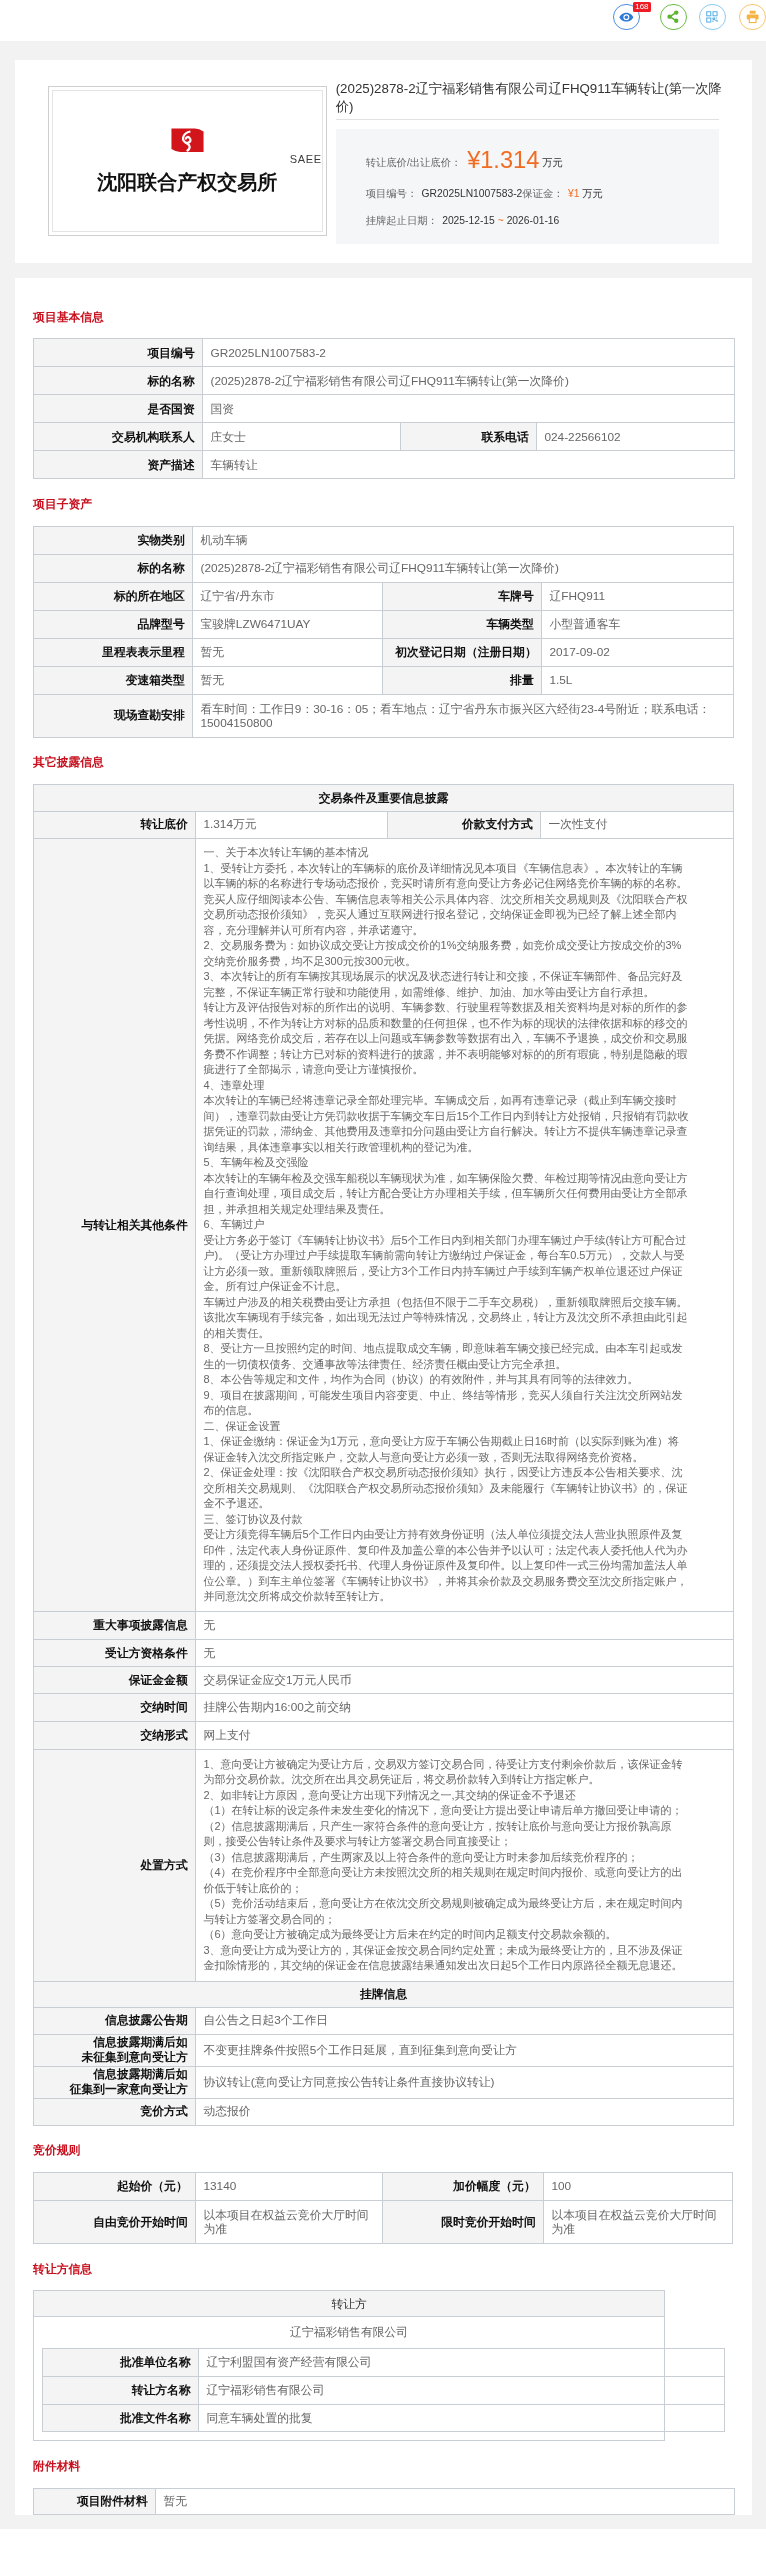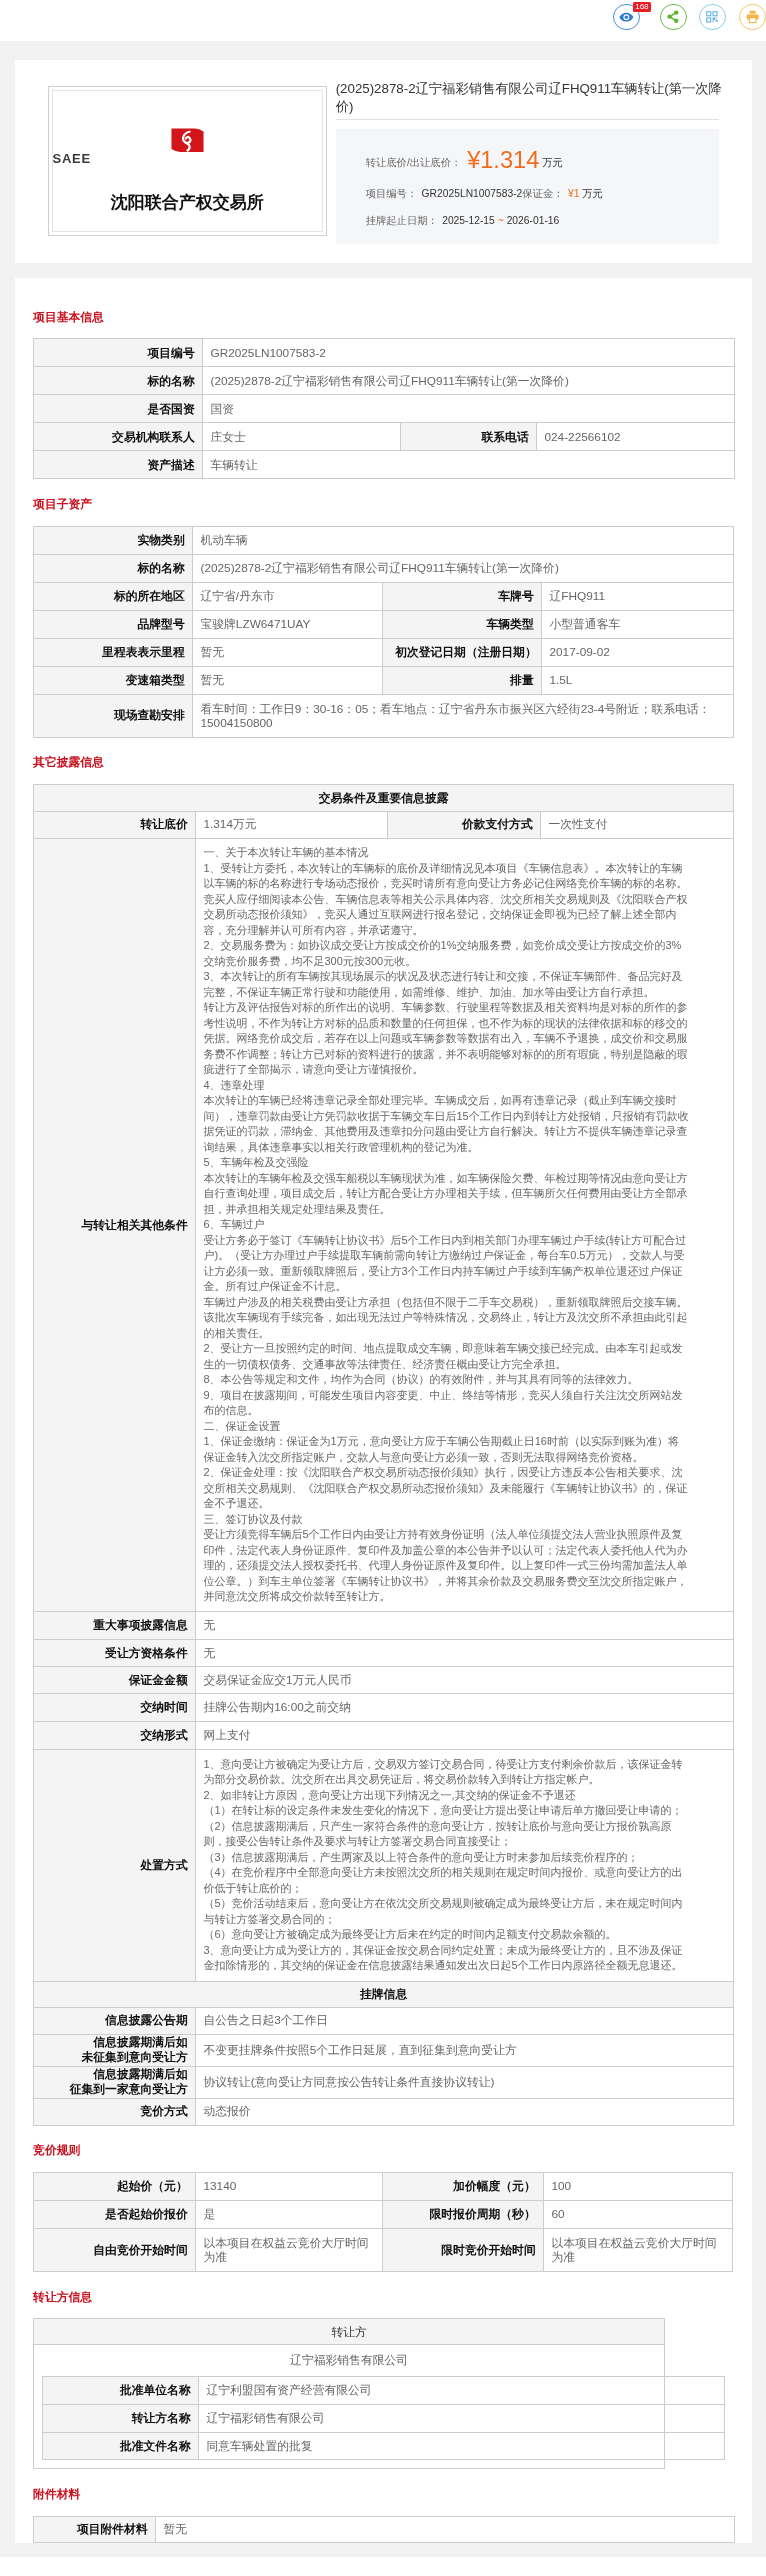--- a/index.html
+++ b/index.html
@@ -11,22 +11,22 @@
 .tool.share{left:660px;border-color:#6cbd47}
 .tool.qr{left:699px;border-color:#8ccaf0}
 .tool.print{left:739px;border-color:#f8c76e}
 .badge{position:absolute;left:19px;top:-2.9px;min-width:17.7px;height:10.3px;padding:0 2.2px;background:#ee1c25;color:#fff;font-size:8px;line-height:10.3px;border-radius:1.5px;text-align:center}
 .page{background:#f2f2f2;padding:19px 15.5px 14px 14.7px}
 .card{background:#fff;width:737px}
 .summary{position:relative;height:203px}
 .logo-box{position:absolute;left:33px;top:26px;width:279px;height:150px;border:0.7px solid #cfcfcf}
 .logo-inner{position:absolute;left:2.9px;top:2.9px;right:2.9px;bottom:2.9px;border:0.7px solid #e4e4e4}
 .logo-mark{position:absolute;left:117px;top:36px;width:35px;height:26.5px}
-.logo-saee{position:absolute;left:0;right:0;top:63px;text-align:left;font-size:13px;font-weight:bold;color:#3b3b3b;letter-spacing:0.7px;line-height:10.3px}
-.logo-org{position:absolute;left:0;right:0;top:100px;text-align:center;font-family:"DejaVu Serif","Liberation Serif",serif;font-size:17px;font-weight:bold;color:#111;line-height:22px}
+.logo-saee{position:absolute;left:0;right:0;top:63px;text-align:right;font-size:11px;font-weight:normal;color:#3b3b3b;letter-spacing:0.7px;line-height:10.3px}
+.logo-org{position:absolute;left:0;right:0;top:80px;text-align:center;font-family:"DejaVu Serif","Liberation Serif",serif;font-size:20px;font-weight:bold;color:#111;line-height:22px}
 .sum-title{position:absolute;left:321px;top:20px;width:389px;font-size:13.3px;line-height:18.4px;color:#333}
 .sum-divider{position:absolute;left:321px;top:59px;width:383px;height:0.7px;background:#e1e1e1}
 .price-box{position:absolute;left:321px;top:69px;width:383px;height:115px;background:#f5f6f8}
 .pr{position:absolute;left:30px;white-space:nowrap;font-size:10.3px;color:#666}
 .pr1{top:16px;height:31px;line-height:31px}
 .pr2{top:56px;line-height:17.7px}
 .pr3{top:83px;line-height:17.7px}
 .big{font-size:23.6px;color:#f06c21;margin-left:5.9px;vertical-align:-2.2px}
 .dk{color:#333}
 .or{color:#f06c21}
@@ -251,21 +251,21 @@
           <div class="ln">自行查询处理，项目成交后，转让方配合受让方办理相关手续，但车辆所欠任何费用由受让方全部承</div>
           <div class="ln">担，并承担相关规定处理结果及责任。</div>
           <div class="ln">6、车辆过户</div>
           <div class="ln">受让方务必于签订《车辆转让协议书》后5个工作日内到相关部门办理车辆过户手续(转让方可配合过</div>
           <div class="ln">户)。（受让方办理过户手续提取车辆前需向转让方缴纳过户保证金，每台车0.5万元），交款人与受</div>
           <div class="ln">让方必须一致。重新领取牌照后，受让方3个工作日内持车辆过户手续到车辆产权单位退还过户保证</div>
           <div class="ln">金。所有过户保证金不计息。</div>
           <div class="ln">车辆过户涉及的相关税费由受让方承担（包括但不限于二手车交易税），重新领取牌照后交接车辆。</div>
           <div class="ln">该批次车辆现有手续完备，如出现无法过户等特殊情况，交易终止，转让方及沈交所不承担由此引起</div>
           <div class="ln">的相关责任。</div>
-          <div class="ln">2、受让方一旦按照约定的时间、地点提取成交车辆，即意味着车辆交接已经完成。由本车引起或发</div>
+          <div class="ln">8、受让方一旦按照约定的时间、地点提取成交车辆，即意味着车辆交接已经完成。由本车引起或发</div>
           <div class="ln">生的一切债权债务、交通事故等法律责任、经济责任概由受让方完全承担。</div>
           <div class="ln">8、本公告等规定和文件，均作为合同（协议）的有效附件，并与其具有同等的法律效力。</div>
           <div class="ln">9、项目在披露期间，可能发生项目内容变更、中止、终结等情形，竞买人须自行关注沈交所网站发</div>
           <div class="ln">布的信息。</div>
           <div class="ln">二、保证金设置</div>
           <div class="ln">1、保证金缴纳：保证金为1万元，意向受让方应于车辆公告期截止日16时前（以实际到账为准）将</div>
           <div class="ln">保证金转入沈交所指定账户，交款人与意向受让方必须一致，否则无法取得网络竞价资格。</div>
           <div class="ln">2、保证金处理：按《沈阳联合产权交易所动态报价须知》执行，因受让方违反本公告相关要求、沈</div>
           <div class="ln">交所相关交易规则、《沈阳联合产权交易所动态报价须知》及未能履行《车辆转让协议书》的，保证</div>
           <div class="ln">金不予退还。</div>
@@ -351,26 +351,20 @@
           <col style="width:187px">
           <col style="width:161px">
           <col style="width:189px">
         </colgroup>
       <tbody>
           <tr class="h38">
         <td class="lab">起始价（元）</td>
         <td class="val">13140</td>
         <td class="lab">加价幅度（元）</td>
         <td class="val">100</td>
-      </tr>
-      <tr class="h38">
-        <td class="lab">是否起始价报价</td>
-        <td class="val">是</td>
-        <td class="lab">限时报价周期（秒）</td>
-        <td class="val">60</td>
       </tr>
       <tr class="h59">
         <td class="lab">自由竞价开始时间</td>
         <td class="val">
               <span class="wrap226">以本项目在权益云竞价大厅时间为准</span>
             </td>
         <td class="lab">限时竞价开始时间</td>
         <td class="val">
               <span class="wrap226">以本项目在权益云竞价大厅时间为准</span>
             </td>

